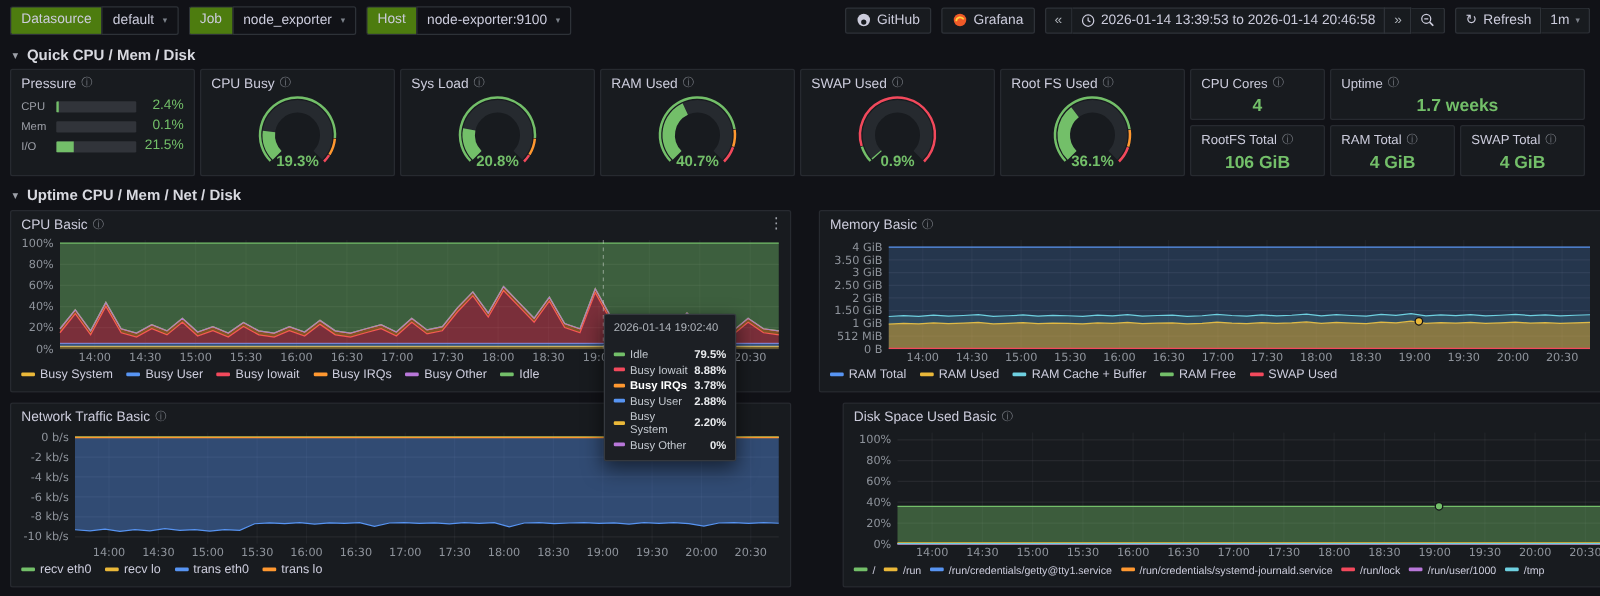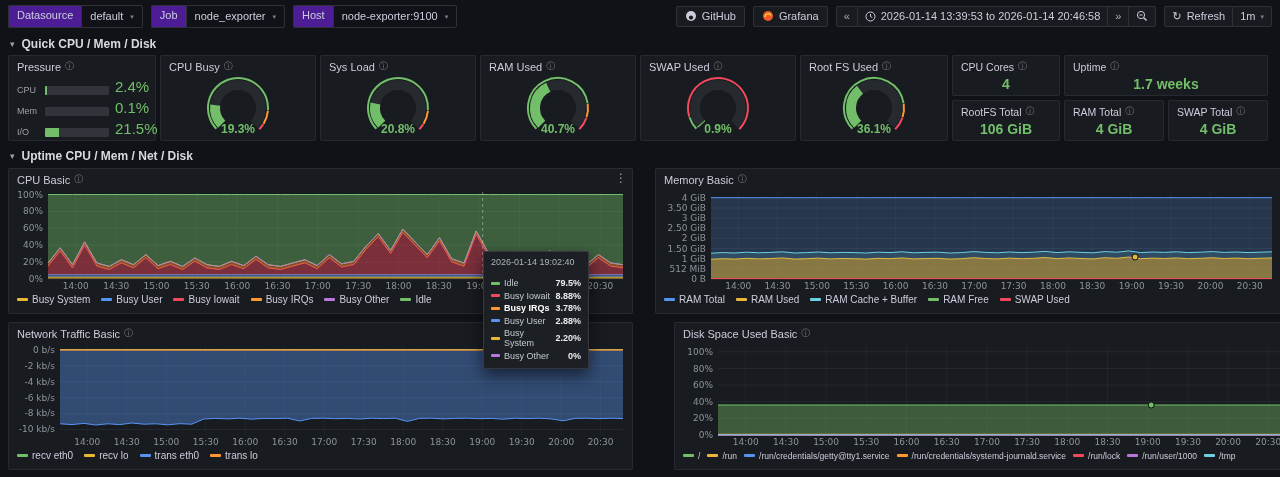--- a/index.html
+++ b/index.html
@@ -5,21 +5,21 @@
   *{margin:0;padding:0;box-sizing:border-box}
   html,body{background:#0c0d0f}
   body{font-family:"Liberation Sans","DejaVu Sans",sans-serif;color:#ccccdc}
   .dash{position:relative;width:1280px;height:477px;background:#111217;overflow:hidden}
   button{font-family:inherit;color:#ccccdc;cursor:pointer;background:none;border:none}
   i{font-style:normal}
 
   
   .topbar{position:absolute;top:0;left:0;right:0;height:32px;display:flex;align-items:center;gap:8px;padding:0 8px}
   .vgroup{display:flex}
-  .vlabel{background:#4c1d95;border:1px solid #2e3238;border-right:none;border-radius:2px 0 0 2px;padding:3px 8px;font-size:11px;line-height:13px}
+  .vlabel{background:#4d7c0f;border:1px solid #2e3238;border-right:none;border-radius:2px 0 0 2px;padding:3px 8px;font-size:11px;line-height:13px}
   .vvalue{display:flex;align-items:center;gap:7px;background:#111217;border:1px solid #2e3238;border-radius:0 2px 2px 0;padding:4px 8px;font-size:11px;line-height:13px}
   .caret{color:#7b8089;font-size:7px}
   .tb-right{margin-left:auto;display:flex;align-items:center;gap:8px}
   .tb-btn{display:flex;align-items:center;gap:5px;background:#181b1f;border:1px solid #2e3238;border-radius:2px;padding:3px 8px;font-size:11px;line-height:13px}
   .joined{display:flex}
   .joined>button{display:flex;align-items:center;gap:5px;background:#181b1f;border:1px solid #2e3238;border-left-width:0;font-size:11px;line-height:13px;padding:3px 7px}
   .joined>button:first-child{border-left-width:1px;border-radius:2px 0 0 2px}
   .joined>button:last-child{border-radius:0 2px 2px 0}
   .arrow{font-size:11px;color:#aeb3ba}
 
@@ -31,21 +31,21 @@
   .panel{position:absolute;background:#181b1f;border:1px solid rgba(204,204,220,.09);border-radius:2px}
   .ptitle{display:flex;align-items:center;gap:4px;padding:4px 8px 1px;font-size:11px;color:#ccccdc;white-space:nowrap;overflow:hidden}
   .info{color:#777b82;font-size:9px}
   .kebab{position:absolute;top:3px;right:5px;color:#9da0a8;font-size:12px;line-height:12px}
 
   
   .press-row{display:flex;align-items:flex-end;gap:6px;padding:4px 8px 0}
   .press-label{width:22px;font-size:9px;color:#9da0a8}
   .press-track{flex:1;height:9px;background:#31343a;border-radius:1px;overflow:hidden}
   .press-fill{height:100%;background:#73bf69}
-  .press-val{width:32px;text-align:right;font-size:15px;color:#73bf69}
+  .press-val{width:32px;text-align:right;font-size:11px;color:#73bf69}
 
   
   .gwrap{position:relative;height:62px;display:flex;justify-content:center;margin-top:1px}
   .gval{position:absolute;bottom:1px;left:0;width:100%;text-align:center;color:#73bf69;font-size:12px;font-weight:bold}
 
   
   .statv{text-align:center;color:#73bf69;font-size:14px;font-weight:bold;margin-top:2px}
 
   
   .chart-body{padding:1px 5px 0}

